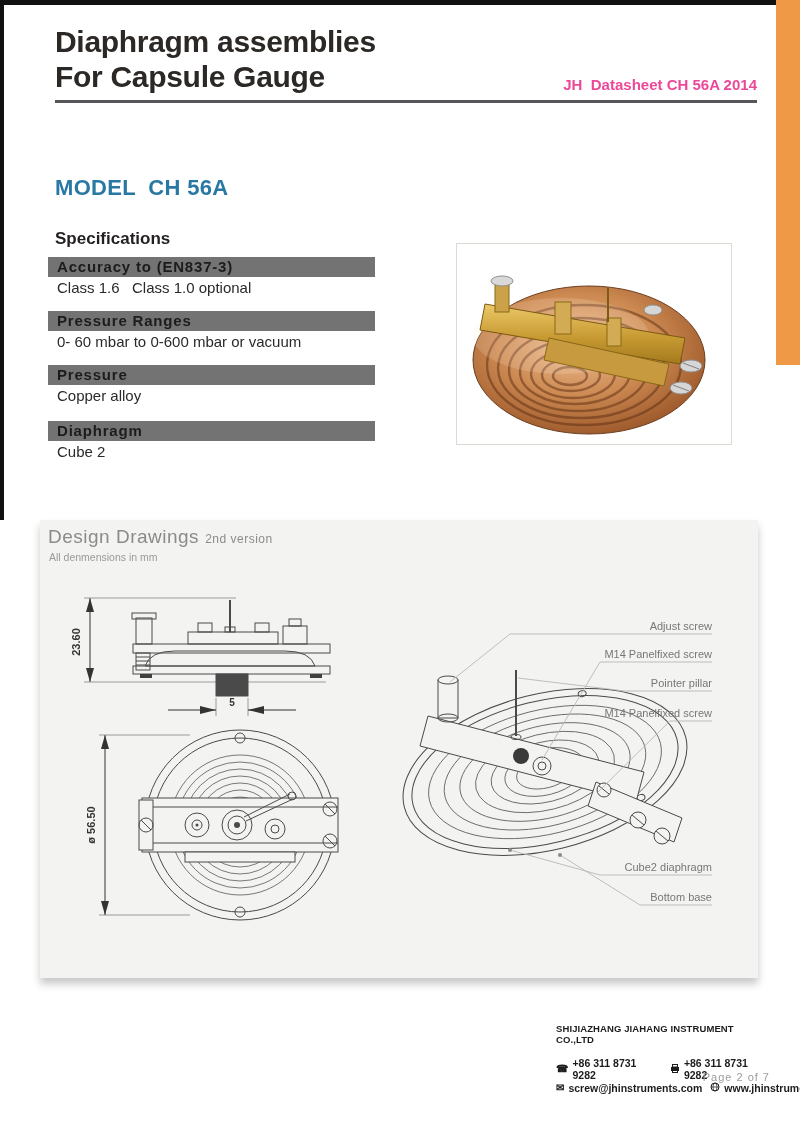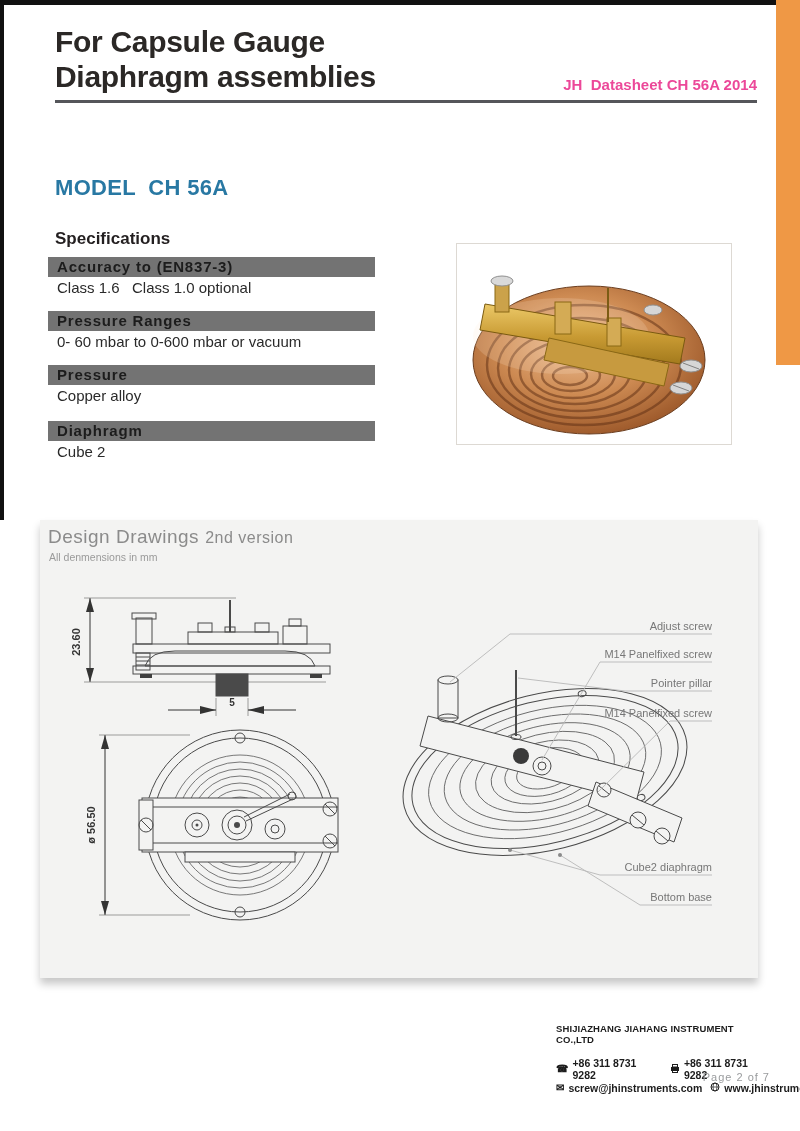--- a/index.html
+++ b/index.html
@@ -26,43 +26,43 @@
     font-size:15px;font-weight:bold;letter-spacing:0.8px;color:#1c1c1c;}
   .spec-value{padding-left:9px;margin-top:1px;font-size:15px;line-height:19px;color:#2a2a2a;}
   .g1{top:257px}.g2{top:311px}.g3{top:365px}.g4{top:421px}
   
   .photo-frame{position:absolute;left:456px;top:243px;width:274px;height:200px;
     background:#fff;border:1px solid #ddd9d3;}
   
   .panel{position:absolute;left:40px;top:520px;width:718px;height:458px;background:#f3f3f2;
     box-shadow:0 6px 8px rgba(0,0,0,0.22);}
   .panel-title{position:absolute;left:8px;top:6px;color:#8b8b8b;font-size:19px;letter-spacing:0.5px;}
-  .panel-title .ver{font-size:16px;color:#8b8b8b;margin-left:6px;}
+  .panel-title .ver{font-size:12px;color:#8b8b8b;margin-left:6px;}
   .panel-note{position:absolute;left:9px;top:31px;color:#9a9a9a;font-size:10.5px;}
   .panel svg.art{position:absolute;left:0;top:0;}
   
   .footer{position:absolute;left:556px;top:1023px;width:210px;font-size:10.5px;color:#1c1c1c;}
   .footer .co{font-weight:bold;font-size:9.5px;letter-spacing:0.1px;margin-bottom:12px;}
   .frow{display:flex;align-items:center;gap:4px;margin-top:1px;font-weight:600;font-size:10.5px;}
   .frow .sep{width:8px;}
   .ficon{font-size:10px;line-height:10px;}
   .page-indicator{position:absolute;right:30px;top:1071px;font-size:11px;color:#9a9c9e;letter-spacing:1px;}
 </style>
 </head>
 <body>
 
 <div class="page">
 
   <div class="edge-top"></div>
   <div class="edge-left"></div>
   <div class="orange-stripe"></div>
 
   <div class="title">
+    <div class="pre">Diaphragm assemblies</div>
     <div class="pre">For Capsule Gauge</div>
-    <div class="pre">Diaphragm assemblies</div>
   </div>
   <div class="ds-label pre">JH  Datasheet CH 56A 2014</div>
   <div class="header-rule"></div>
 
   <div class="model pre">MODEL  CH 56A</div>
   <div class="specs-heading">Specifications</div>
 
   <div class="spec-group g1">
     <div class="spec-bar pre">Accuracy to (EN837-3)</div>
     <div class="spec-value pre">Class 1.6   Class 1.0 optional</div>

